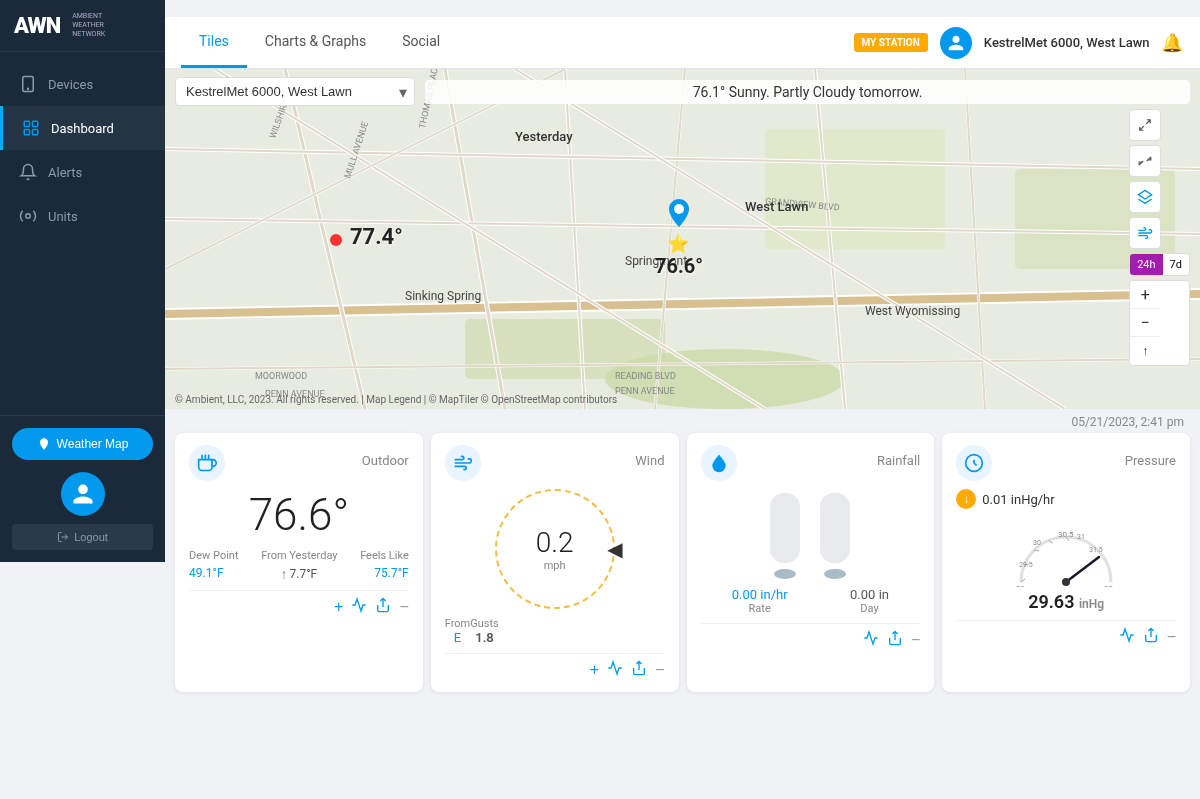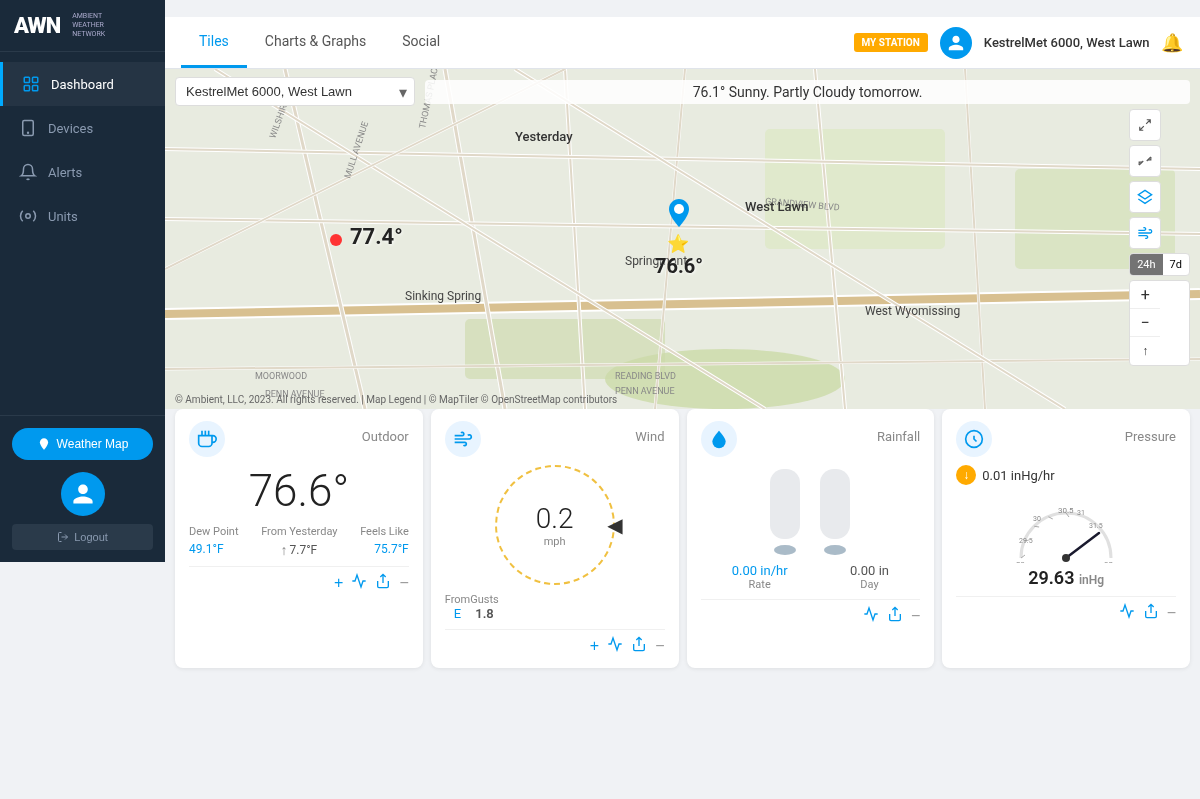--- a/index.html
+++ b/index.html
@@ -258,21 +258,21 @@
       border: 1px solid #ddd;
       border-radius: 4px;
       overflow: hidden;
     }
     .map-time-toggle span {
       padding: 4px 7px;
       font-size: 11px;
       cursor: pointer;
     }
     .map-time-toggle span.active {
-      background: #737373;
+      background: #a21caf;
       color: white;
     }
     .zoom-controls {
       display: flex;
       flex-direction: column;
       background: white;
       border: 1px solid #ddd;
       border-radius: 4px;
       overflow: hidden;
     }
@@ -591,39 +591,39 @@
   <div class="sidebar-logo">
     <div class="logo-box">
       <span class="logo-awn">AWN</span>
     </div>
     <div style="display:flex;flex-direction:column;margin-left:4px;">
       <span style="font-size:7px;color:#aac;line-height:1.3;text-transform:uppercase;">AMBIENT<br>WEATHER<br>NETWORK</span>
     </div>
   </div>
 
   <div class="sidebar-nav">
+    <div class="sidebar-item">
+      <span class="icon">
+        <svg viewBox="0 0 24 24" width="18" height="18" fill="none" stroke="#8a9ab0" stroke-width="2">
+          <rect x="5" y="2" width="14" height="20" rx="2"></rect>
+          <line x1="12" y1="18" x2="12" y2="18.5" stroke-width="3" stroke-linecap="round"></line>
+        </svg>
+      </span>
+      <span>Devices</span>
+    </div>
     <div class="sidebar-item active">
       <span class="icon">
         <svg viewBox="0 0 24 24" width="18" height="18" fill="none" stroke="#0099ee" stroke-width="2">
           <rect x="3" y="3" width="7" height="7" rx="1"></rect>
           <rect x="14" y="3" width="7" height="7" rx="1"></rect>
           <rect x="3" y="14" width="7" height="7" rx="1"></rect>
           <rect x="14" y="14" width="7" height="7" rx="1"></rect>
         </svg>
       </span>
       <span>Dashboard</span>
-    </div>
-    <div class="sidebar-item">
-      <span class="icon">
-        <svg viewBox="0 0 24 24" width="18" height="18" fill="none" stroke="#8a9ab0" stroke-width="2">
-          <rect x="5" y="2" width="14" height="20" rx="2"></rect>
-          <line x1="12" y1="18" x2="12" y2="18.5" stroke-width="3" stroke-linecap="round"></line>
-        </svg>
-      </span>
-      <span>Devices</span>
     </div>
     <div class="sidebar-item">
       <span class="icon">
         <svg viewBox="0 0 24 24" width="18" height="18" fill="none" stroke="#8a9ab0" stroke-width="2">
           <path d="M18 8a6 6 0 00-12 0c0 7-3 9-3 9h18s-3-2-3-9"></path>
           <path d="M13.73 21a2 2 0 01-3.46 0"></path>
         </svg>
       </span>
       <span>Alerts</span>
     </div>
@@ -797,20 +797,21 @@
         <div class="zoom-btn">+</div>
         <div class="zoom-btn">−</div>
         <div class="zoom-btn" style="font-size:12px;">↑</div>
       </div>
     </div>
 
     <div class="map-attribution">© Ambient, LLC, 2023. All rights reserved. | Map Legend | © MapTiler © OpenStreetMap contributors</div>
   </div>
 
   <div class="tiles-area">
+    <div class="timestamp">05/21/2023, 2:41 pm</div>
     <div class="tiles-row">
 
       <div class="tile">
         <div class="tile-header">
           <div class="tile-icon">
             <svg viewBox="0 0 24 24" width="20" height="20" fill="none" stroke="#0099ee" stroke-width="2">
               <path d="M18 8h1a4 4 0 010 8h-1M2 8h16v9a4 4 0 01-4 4H6a4 4 0 01-4-4V8z"></path>
               <line x1="6" y1="2" x2="6" y2="8"></line>
                 <line x1="10" y1="2" x2="10" y2="8"></line>
                 <line x1="14" y1="2" x2="14" y2="8"></line>

